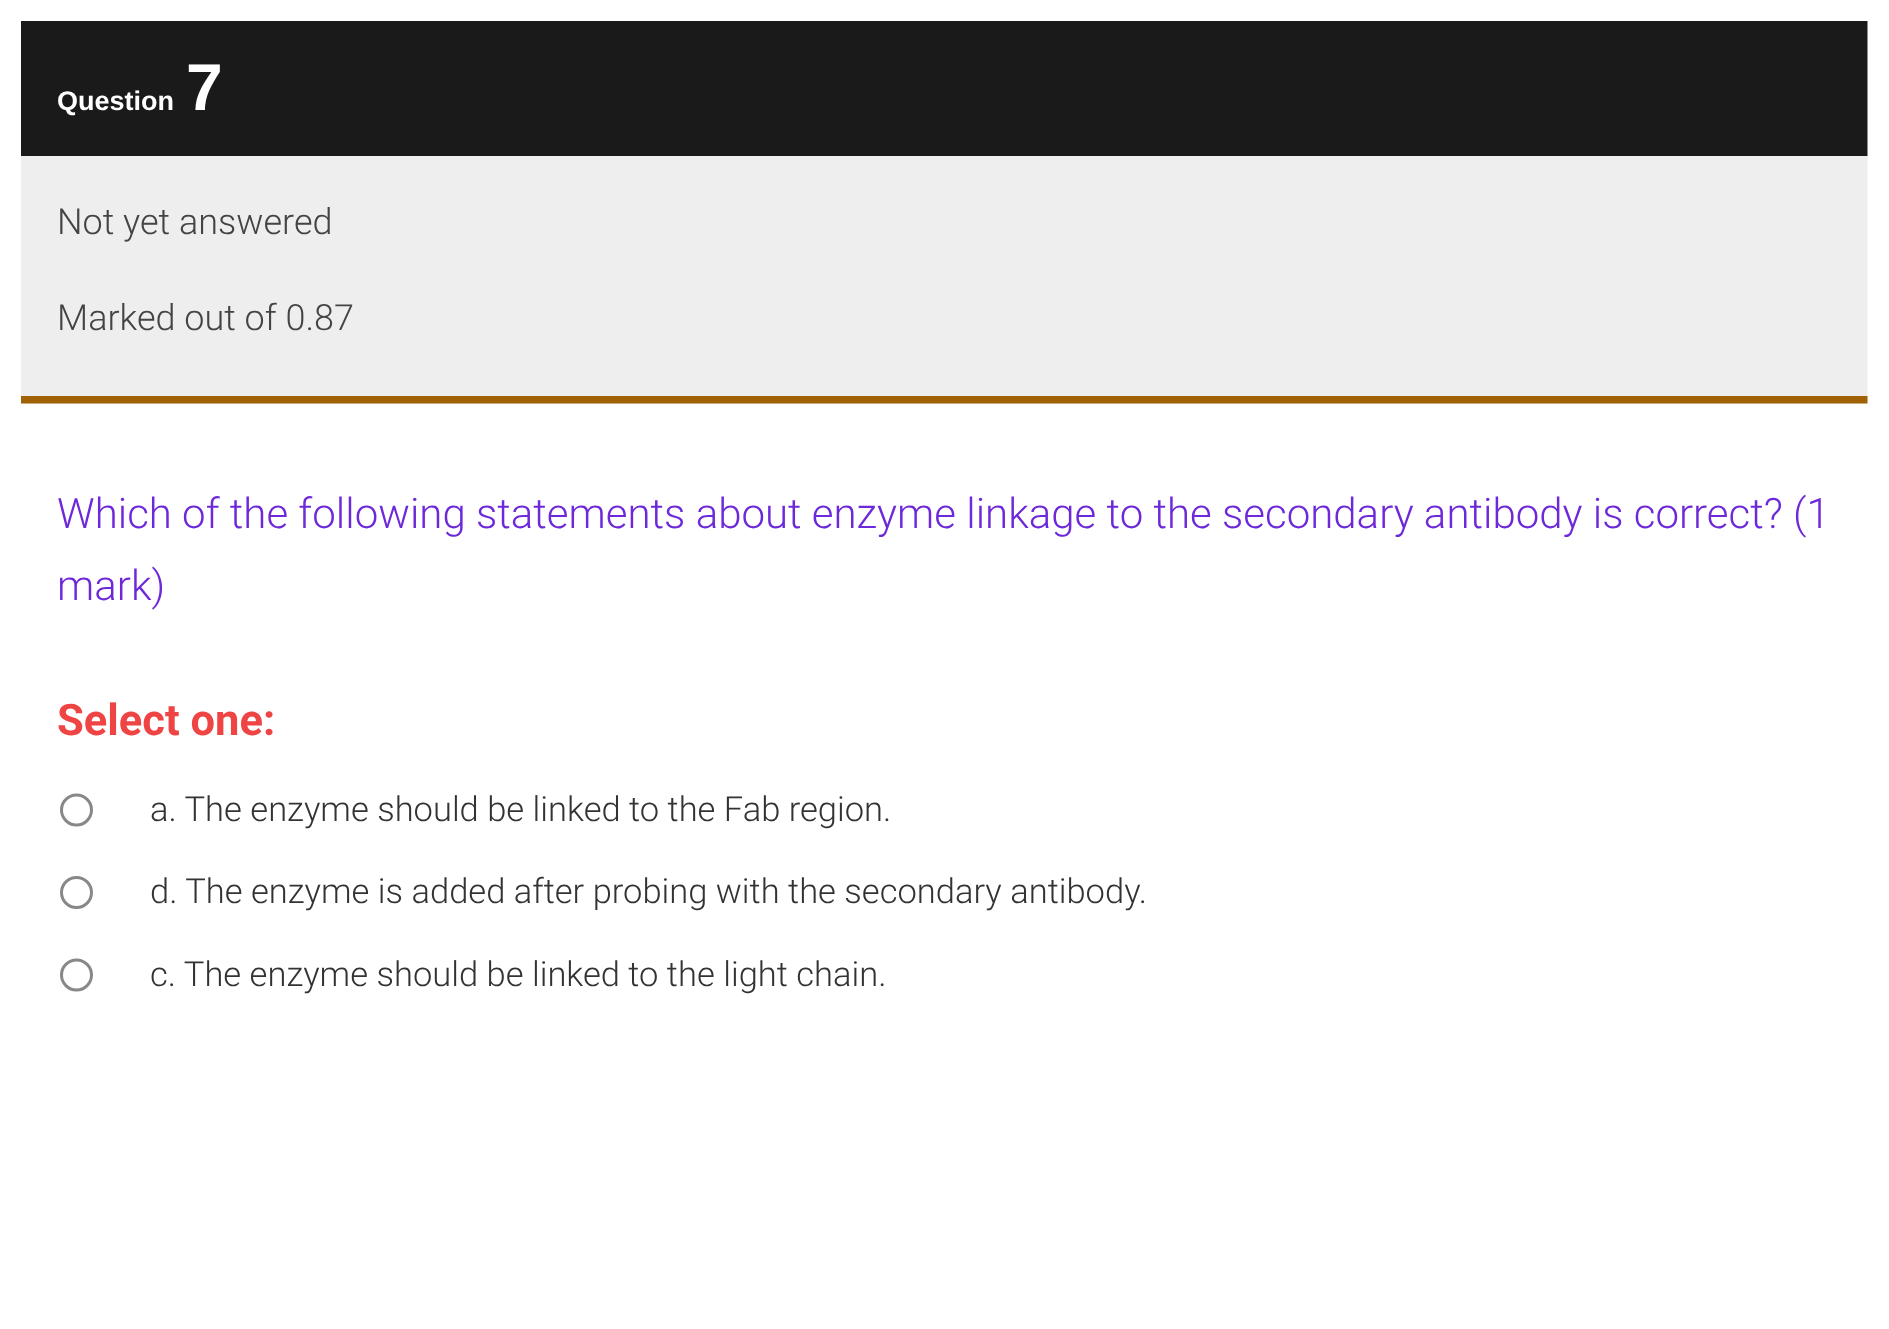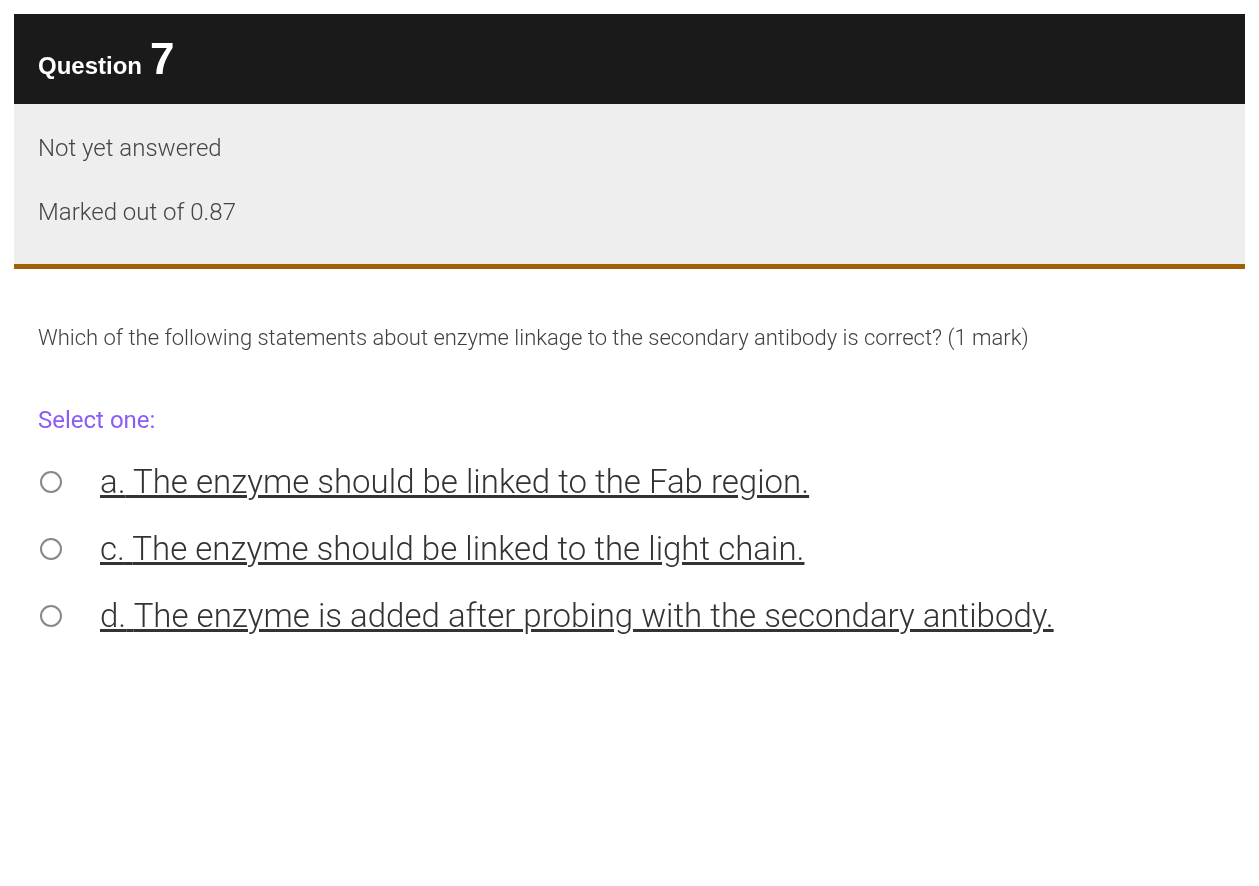--- a/index.html
+++ b/index.html
@@ -14,21 +14,21 @@
       color: #333;
     }
     .question-header {
       background: #1a1a1a;
       color: #ffffff;
       padding: 20px 24px;
       margin: 14px 14px 0 14px;
     }
     .question-label {
       font-weight: 700;
-      font-size: 24px;
+      font-size: 18px;
       font-family: Arial, sans-serif;
     }
     .question-number {
       font-weight: 700;
       font-size: 44px;
       font-family: Arial, sans-serif;
       vertical-align: baseline;
       margin-left: 4px;
     }
     .question-meta {
@@ -58,30 +58,30 @@
     .flag-text {
       font-size: 24px;
       color: #444;
       font-weight: 300;
     }
     .question-body {
       padding: 50px 24px 20px 24px;
       margin: 0 14px;
     }
     .question-text {
-      font-size: 22px;
-      color: #404040;
+      font-size: 28px;
+      color: #6d28d9;
       line-height: 1.7;
       font-weight: 300;
       margin-bottom: 50px;
     }
     .select-one {
-      font-size: 24px;
-      color: #8b5cf6;
-      font-weight: 400;
+      font-size: 29px;
+      color: #ef4444;
+      font-weight: 700;
       margin-bottom: 28px;
     }
     .options {
       display: flex;
       flex-direction: column;
       gap: 28px;
     }
     .option {
       display: flex;
       align-items: center;
@@ -91,24 +91,23 @@
     .radio {
       width: 22px;
       height: 22px;
       border: 2px solid #888;
       border-radius: 50%;
       flex-shrink: 0;
       margin-left: 2px;
       background: #fff;
     }
     .option-text {
-      font-size: 33px;
+      font-size: 23px;
       color: #333;
       font-weight: 300;
-      text-decoration: underline;
     }
   </style>
 </head>
 <body>
 
 <div class="question-header">
   <span class="question-label">Question</span>
   <span class="question-number">7</span>
 </div>
 
@@ -124,25 +123,25 @@
     <div class="option">
       <div class="radio"></div>
       <div class="option-text">
         <span>a.</span>
         <span>The enzyme should be linked to the Fab region.</span>
       </div>
     </div>
     <div class="option">
       <div class="radio"></div>
       <div class="option-text">
-        <span>c.</span>
-        <span>The enzyme should be linked to the light chain.</span>
+        <span>d.</span>
+        <span>The enzyme is added after probing with the secondary antibody.</span>
       </div>
     </div>
     <div class="option">
       <div class="radio"></div>
       <div class="option-text">
-        <span>d.</span>
-        <span>The enzyme is added after probing with the secondary antibody.</span>
+        <span>c.</span>
+        <span>The enzyme should be linked to the light chain.</span>
       </div>
     </div>
   </div>
 </div>
 
 </body></html>

